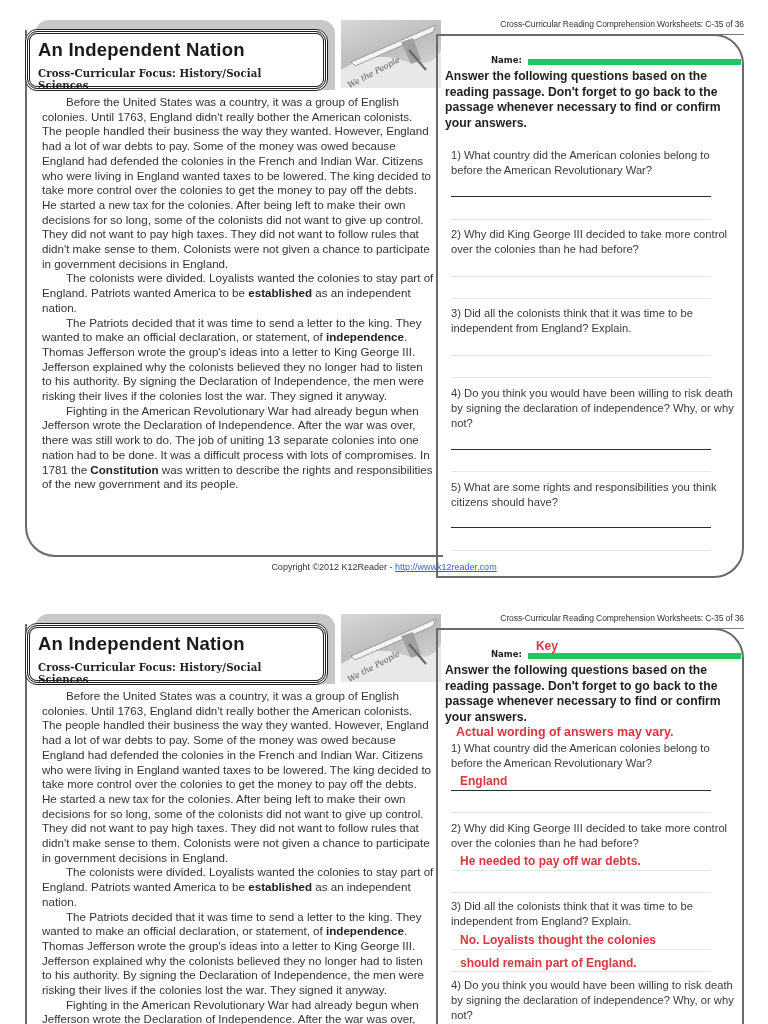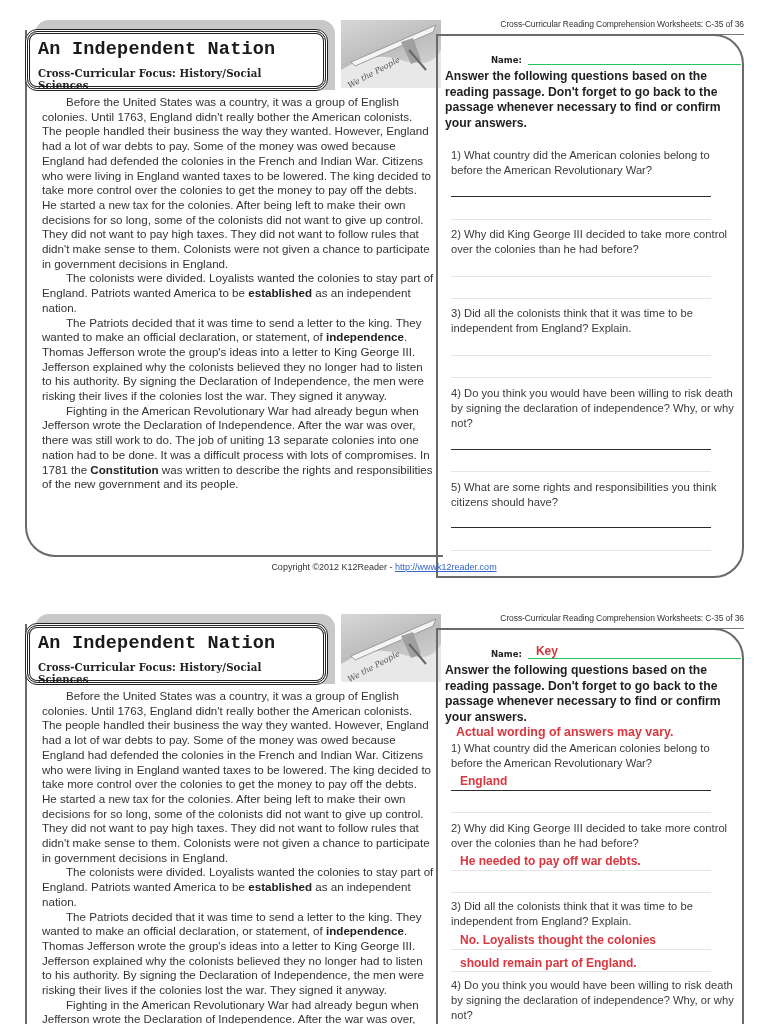--- a/index.html
+++ b/index.html
@@ -28,21 +28,21 @@
     position: absolute; left: 35px; top: 20px; width: 300px; height: 70px;
     background: #c8c8c8; border-radius: 14px 14px 0 0;
   }
   .title-box {
     position: absolute; left: 25px; top: 29px; width: 303px; height: 62px;
     background: #fff; border: 3px double #222; border-radius: 12px;
     box-shadow: 0 0 0 1px #fff inset, 0 0 0 2px #222 inset;
     padding: 7px 10px;
   }
   .title-text {
-    font-family: Liberation Mono, monospace; font-weight: bold; font-size: 18.5px;
+    font-family: Liberation Sans, sans-serif; font-weight: bold; font-size: 18.5px;
     color: #1a1a1a; letter-spacing: 0.2px; line-height: 22px;
   }
   .subtitle-text {
     font-family: "DejaVu Serif", serif; font-weight: bold; font-size: 10.2px;
     color: #222; margin-top: 6px; letter-spacing: 0.1px;
   }
 
   .image-box {
     position: absolute; left: 341px; top: 20px; width: 100px; height: 68px;
     background: linear-gradient(160deg, #d7d7d7 0%, #bdbdbd 45%, #e2e2e2 100%);
@@ -69,21 +69,21 @@
   }
   .passage p { text-indent: 24px; }
   .passage b { color: #222; text-align: right; }
 
   .name-row {
     position: absolute; left: 491px; top: 51px; width: 250px;
     font-size: 9px; font-weight: bold; color: #222; display: flex; align-items: flex-end;
   }
   .name-row .lbl { font-family: "DejaVu Sans", sans-serif; font-size: 8.5px; font-weight: bold; }
   .name-line {
-    flex: 1; margin-left: 6px; border-bottom: 1px solid #22c55e; height: 14px; position: relative;
+    flex: 1; margin-left: 6px; border-bottom: 6px solid #22c55e; height: 14px; position: relative;
   }
   .name-line .key {
     position: absolute; left: 8px; bottom: 0px; color: #d9363e; font-size: 12px; font-weight: bold;
   }
 
   .instructions {
     position: absolute; left: 445px; top: 69px; width: 290px;
     font-weight: bold; font-size: 12.2px; line-height: 15.6px; color: #1f1f1f;
   }
   .qblock { position: absolute; left: 451px; width: 292px; font-size: 11.2px; line-height: 15.2px; color: #3a3a3a; }

